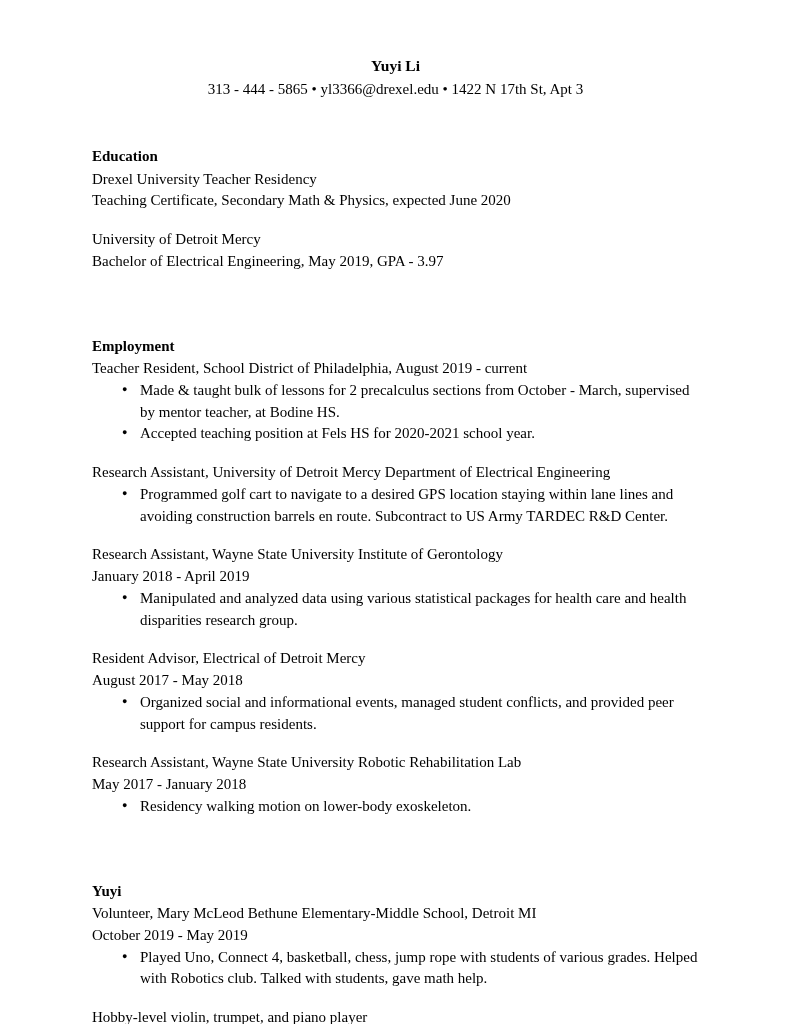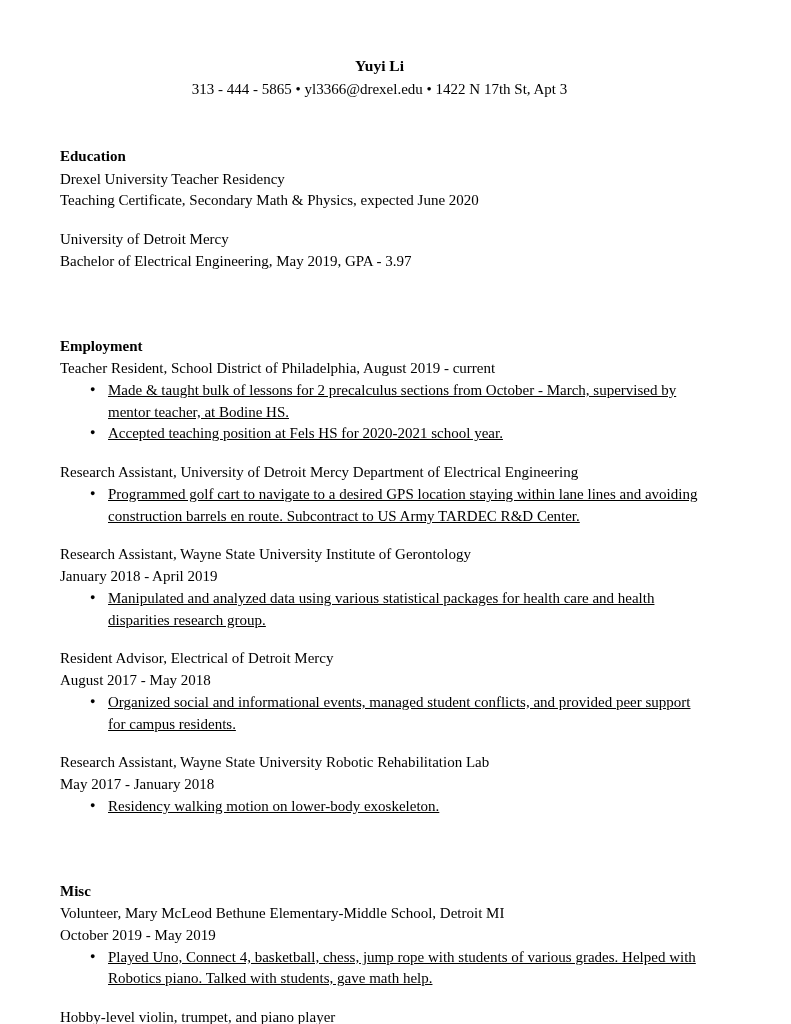--- a/index.html
+++ b/index.html
@@ -12,21 +12,21 @@
     height: 1024px;
     font-family: "Liberation Serif", serif;
     color: #000000;
     overflow: hidden;
   }
   .page {
     position: relative;
     width: 791px;
     height: 918px;
     box-sizing: border-box;
-    padding: 55px 92px 0 60px;
+    padding: 55px 92px 0 92px;
   }
   .header {
     text-align: center;
     margin-bottom: 30px;
   }
   .name {
     font-size: 15.5px;
     font-weight: bold;
     line-height: 1.45;
     margin-bottom: 2px;
@@ -52,21 +52,20 @@
   .entry {
     margin-bottom: 0;
   }
   .gap {
     height: 17px;
   }
   ul.bullets {
     margin: 0 0 0 0;
     padding-left: 48px;
     list-style: none;
-    text-decoration: underline;
   }
   ul.bullets li {
     font-size: 15px;
     line-height: 1.45;
     position: relative;
     padding-left: 0;
     margin-bottom: 0;
   }
   ul.bullets li::before {
     content: "\25CF";
@@ -153,27 +152,27 @@
       <div class="line">May 2017 - January 2018</div>
       <ul class="bullets">
         <li>Residency walking motion on lower-body exoskeleton.</li>
       </ul>
     </div>
   </div>
 
   <div class="section-gap"></div>
 
   <div class="section">
-    <div class="section-title">Misc</div>
+    <div class="section-title">Yuyi</div>
 
     <div class="entry">
       <div class="line">Volunteer, Mary McLeod Bethune Elementary-Middle School, Detroit MI</div>
       <div class="line">October 2019 - May 2019</div>
       <ul class="bullets">
-        <li>Played Uno, Connect 4, basketball, chess, jump rope with students of various grades. Helped with Robotics piano. Talked with students, gave math help.</li>
+        <li>Played Uno, Connect 4, basketball, chess, jump rope with students of various grades. Helped with Robotics club. Talked with students, gave math help.</li>
       </ul>
     </div>
 
     <div class="gap"></div>
 
     <div class="entry">
       <div class="line">Hobby-level violin, trumpet, and piano player</div>
       <div class="line">Spanish - Limited Working Proficiency</div>
     </div>
   </div>

